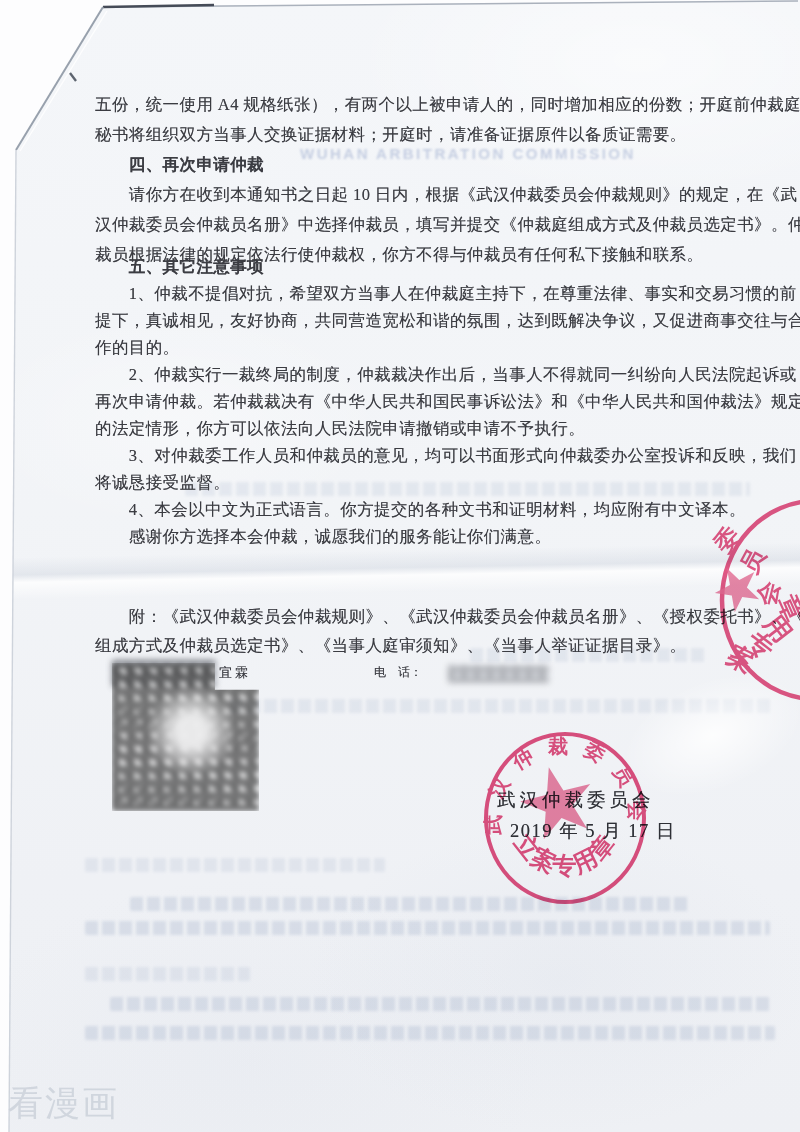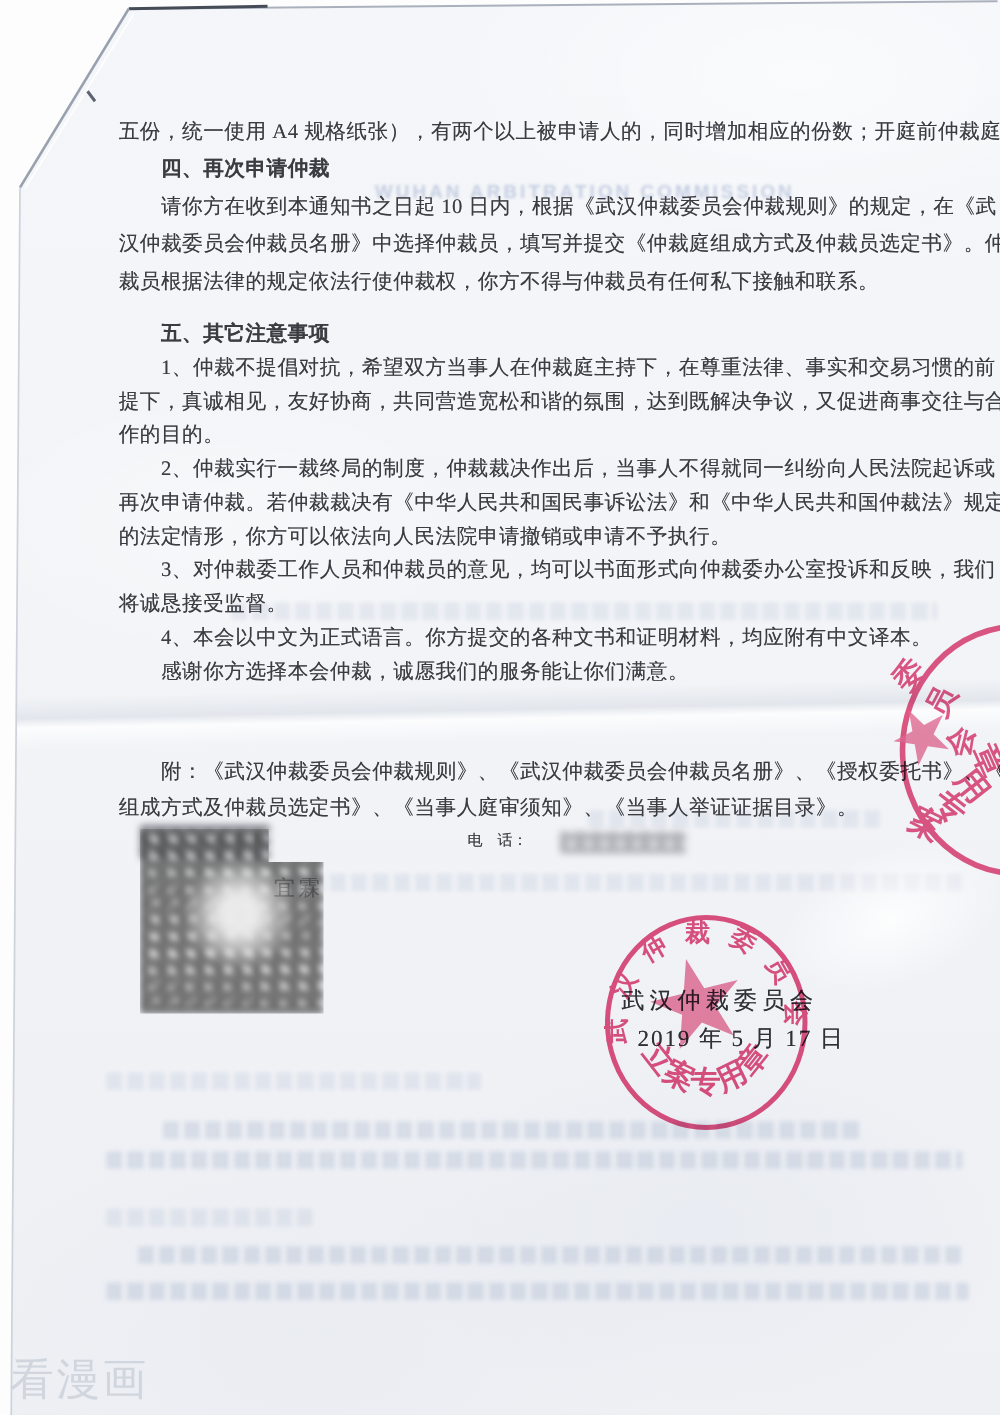--- a/index.html
+++ b/index.html
@@ -56,22 +56,22 @@
       rgba(255,255,255,.8) 60%, rgba(240,242,246,0) 100%);
     transform:rotate(-1.1deg);
   }
   .wrinkle{
     position:absolute;left:618px;top:680px;width:190px;height:110px;
     background:radial-gradient(ellipse, rgba(255,255,255,.85), rgba(255,255,255,0) 70%);
     transform:rotate(-22deg);
   }
 
   
-  .contact-name{position:absolute;left:219px;top:664px;font-size:17px;
-    letter-spacing:3px;color:#3b3c42;text-shadow:0 0 .5px rgba(59,60,66,.55);margin-top:35px;}
+  .contact-name{position:absolute;left:219px;top:664px;font-size:13px;
+    letter-spacing:3px;color:#3b3c42;text-shadow:0 0 .5px rgba(59,60,66,.55);}
   .phone-label{position:absolute;left:374px;top:664px;font-size:12px;
     color:#3b3c42;text-shadow:0 0 .5px rgba(59,60,66,.55);}
   .redact{position:absolute;background-color:#b9bec6;
     background-image:
       repeating-linear-gradient(0deg,#62656c 0 5px, rgba(0,0,0,0) 5px 11px),
       repeating-linear-gradient(90deg,#585b63 0 6px, rgba(0,0,0,0) 6px 13px);
     filter:blur(3px);border-radius:2px;}
   .redact-name{left:112px;top:660px;width:104px;height:27px;opacity:.8;}
   .redact-phone{left:448px;top:665px;width:101px;height:18px;opacity:.45;}
   .qr{
@@ -127,20 +127,21 @@
     <div class="ghost" style="left:85px;top:921px;width:685px;"></div>
     <div class="ghost faint" style="left:85px;top:967px;width:165px;"></div>
     <div class="ghost" style="left:110px;top:997px;width:660px;"></div>
     <div class="ghost" style="left:85px;top:1026px;width:690px;"></div>
 
     <div class="crease"></div>
     <div class="wrinkle"></div>
 
     <div class="block block-a">
         <div class="tl">五份，统一使用 A4 规格纸张），有两个以上被申请人的，同时增加相应的份数；开庭前仲裁庭或</div>
+        <div class="tl">秘书将组织双方当事人交换证据材料；开庭时，请准备证据原件以备质证需要。</div>
         <div class="tl bold">　　四、再次申请仲裁</div>
         <div class="tl">　　请你方在收到本通知书之日起 10 日内，根据《武汉仲裁委员会仲裁规则》的规定，在《武</div>
         <div class="tl">汉仲裁委员会仲裁员名册》中选择仲裁员，填写并提交《仲裁庭组成方式及仲裁员选定书》。仲</div>
         <div class="tl">裁员根据法律的规定依法行使仲裁权，你方不得与仲裁员有任何私下接触和联系。</div>
       </div>
     <div class="block block-b">
         <div class="tl bold">　　五、其它注意事项</div>
         <div class="tl">　　1、仲裁不提倡对抗，希望双方当事人在仲裁庭主持下，在尊重法律、事实和交易习惯的前</div>
         <div class="tl">提下，真诚相见，友好协商，共同营造宽松和谐的氛围，达到既解决争议，又促进商事交往与合</div>
         <div class="tl">作的目的。</div>

